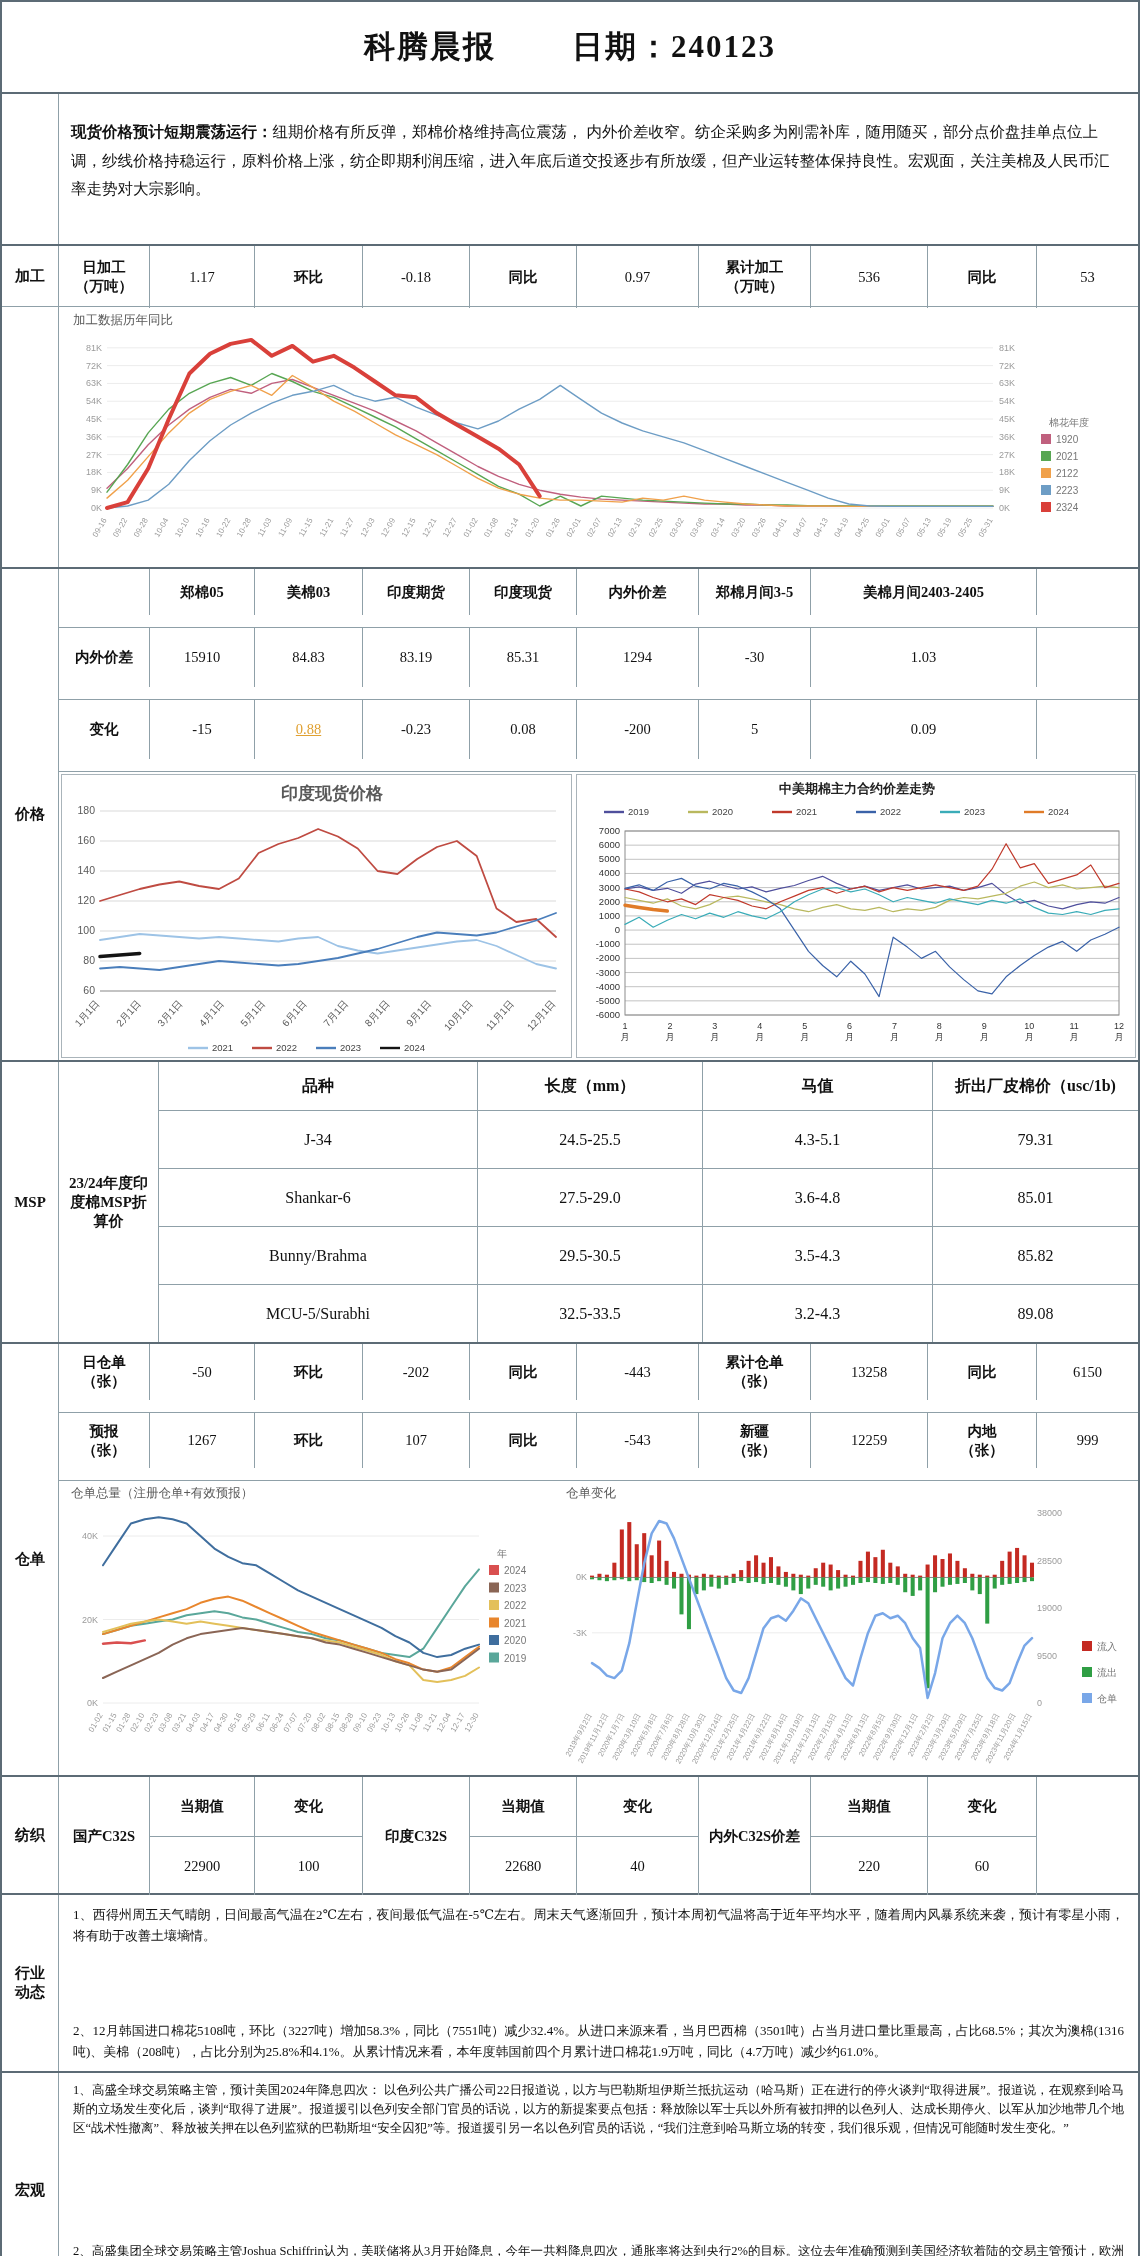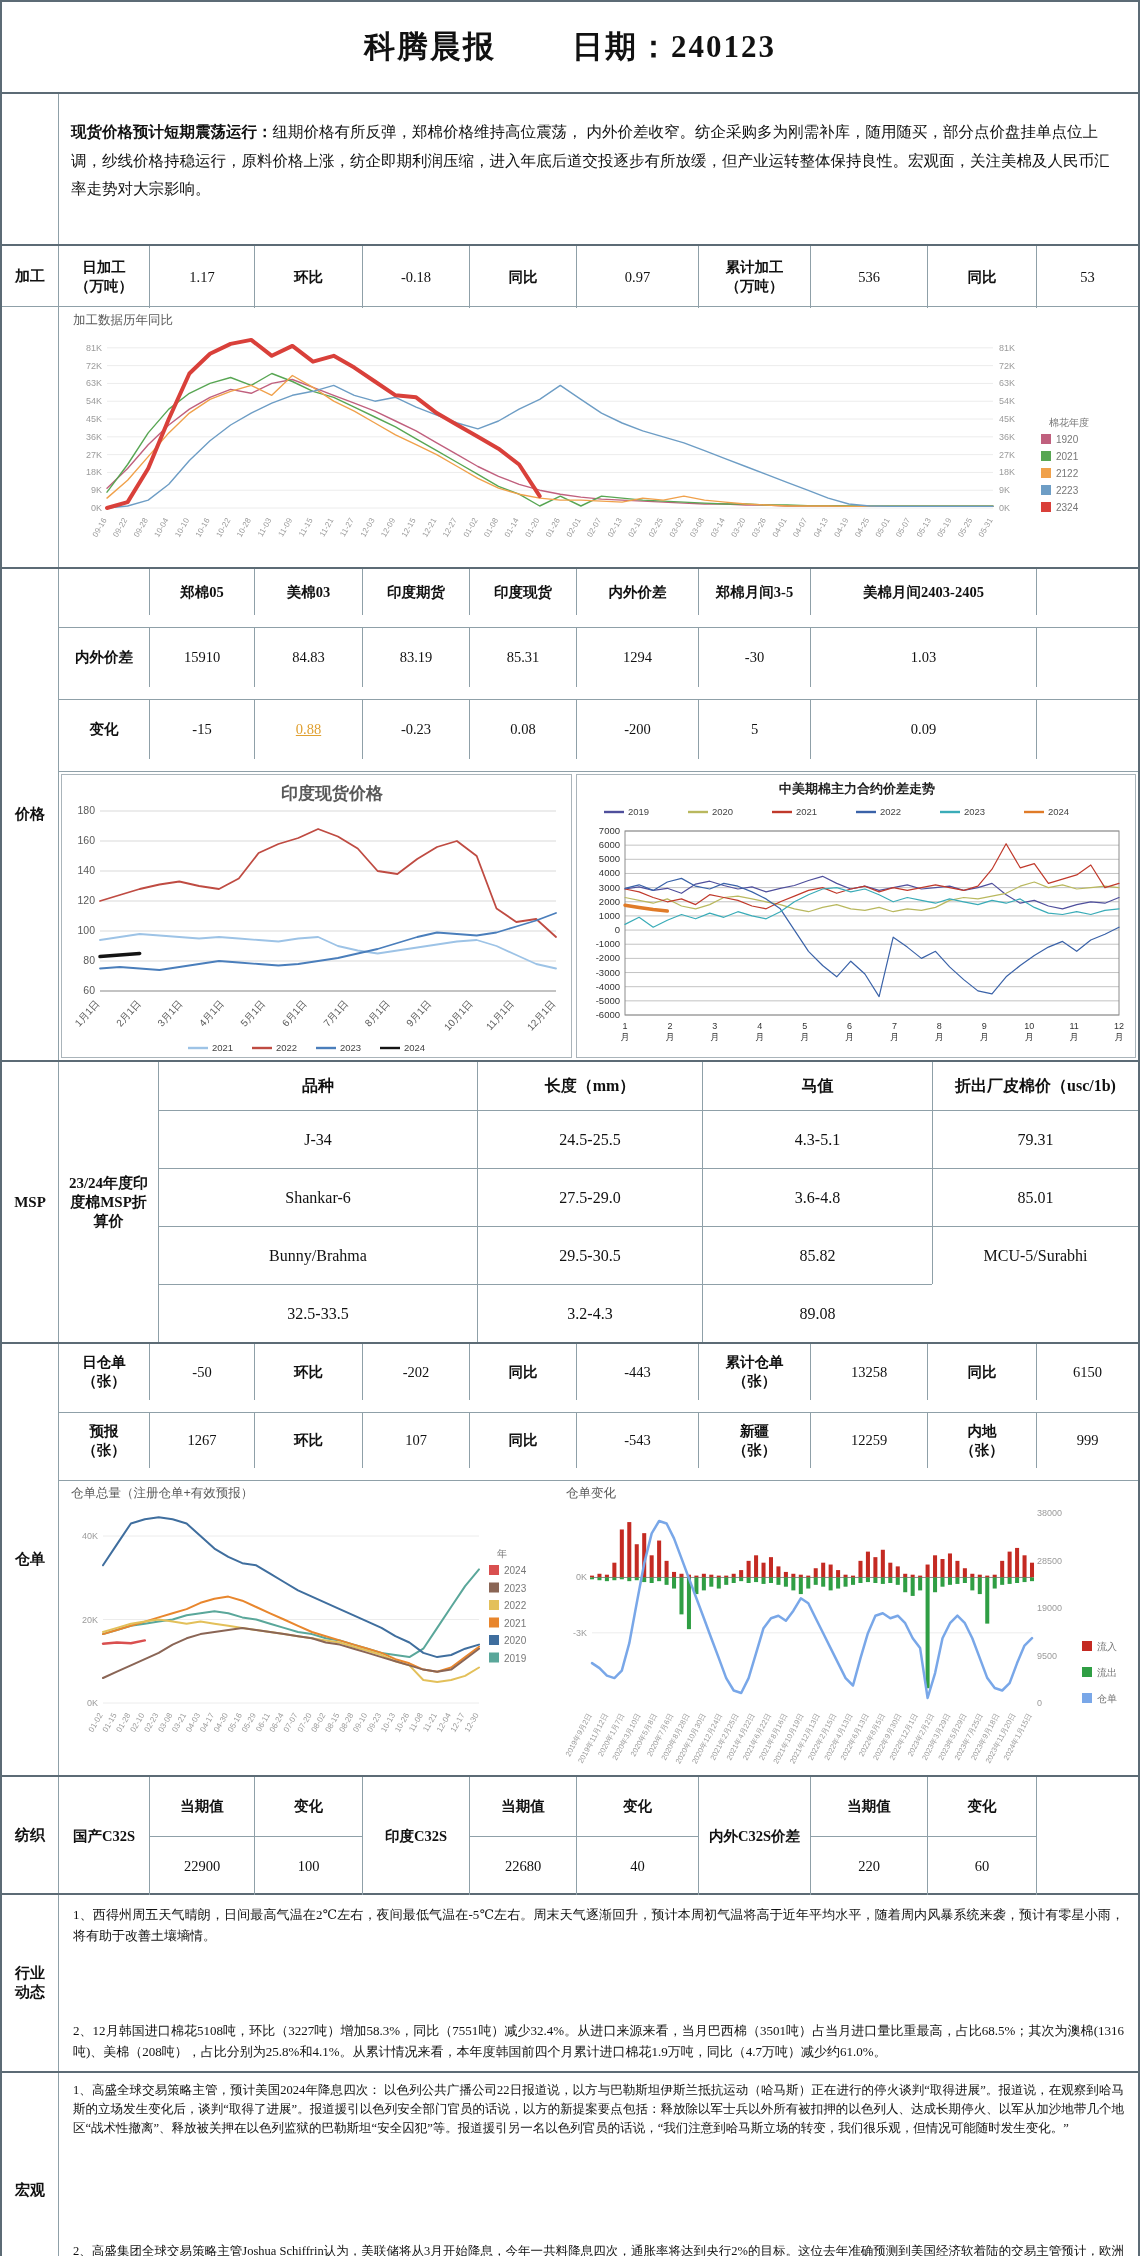--- a/index.html
+++ b/index.html
@@ -364,20 +364,21 @@
       <div>4.3-5.1</div>
       <div>79.31</div>
 
       <div>Shankar-6</div>
       <div>27.5-29.0</div>
       <div>3.6-4.8</div>
       <div>85.01</div>
 
       <div>Bunny/Brahma</div>
       <div>29.5-30.5</div>
+      <div>3.5-4.3</div>
       <div>85.82</div>
 
       <div>MCU-5/Surabhi</div>
       <div>32.5-33.5</div>
       <div>3.2-4.3</div>
       <div>89.08</div>
     </div>
   </div>
 
   <div class="sec">

